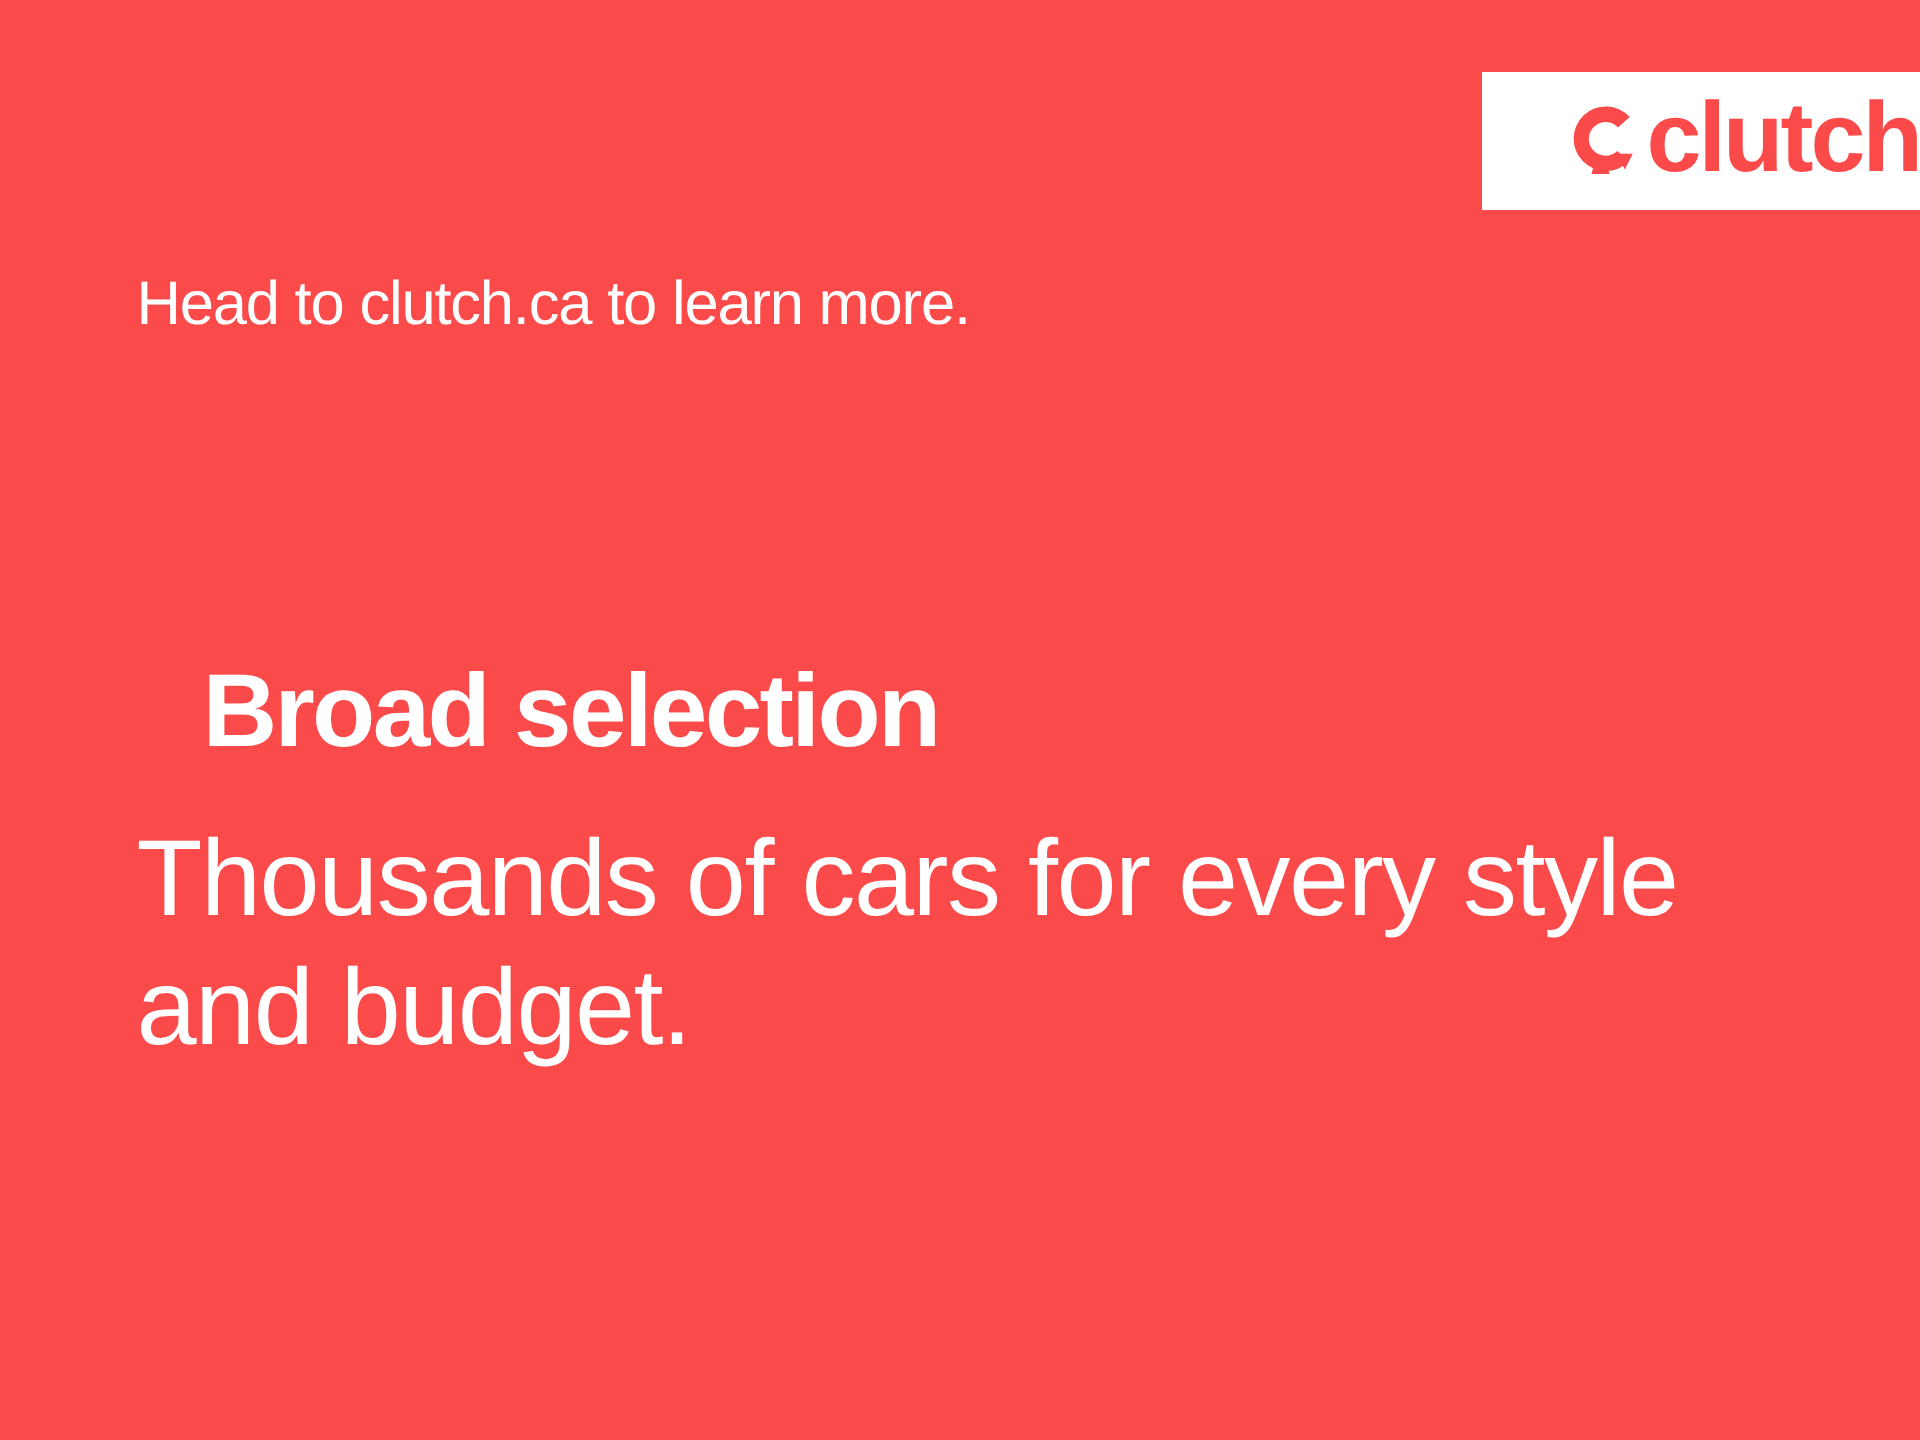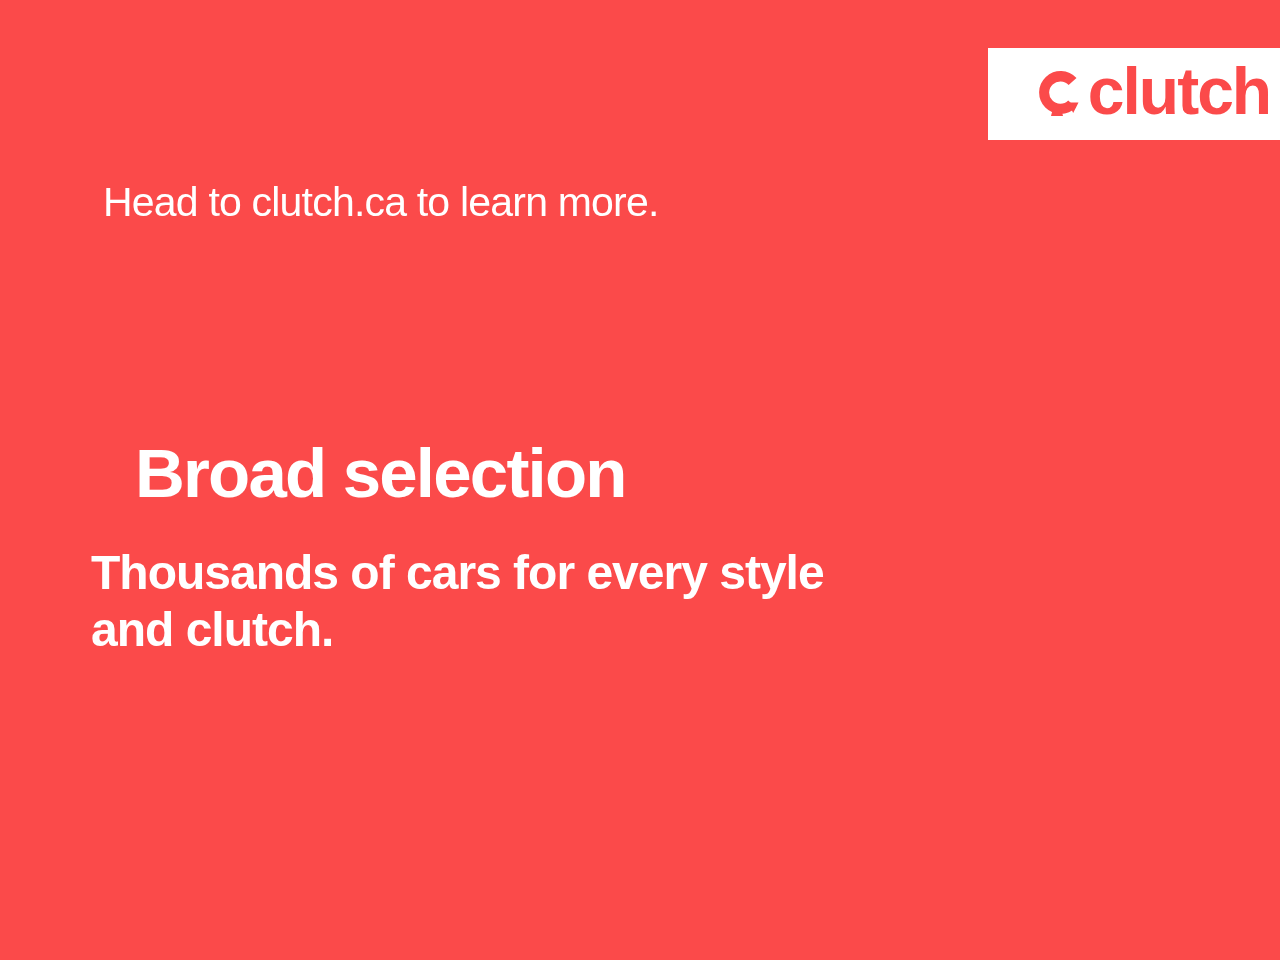--- a/index.html
+++ b/index.html
@@ -26,21 +26,21 @@
   
   .logo-badge {
     position: absolute;
     top: 48px;
     right: 0;
     width: 292px;
     height: 92px;
     background: #ffffff;
     display: flex;
     align-items: center;
-    justify-content: center;
+    justify-content: flex-end;
     padding-left: 34px;
     box-sizing: border-box;
   }
 
   .logo-lockup {
     display: flex;
     align-items: center;
     gap: 0px;
   }
 
@@ -68,21 +68,21 @@
   .content {
     position: absolute;
     left: 91px;
     top: 0;
     width: 1000px;
   }
 
   .eyebrow {
     position: absolute;
     top: 178px;
-    left: 12px;
+    left: 0;
     font-size: 41px;
     font-weight: 400;
     color: #ffffff;
     letter-spacing: -0.8px;
     line-height: 1.2;
     white-space: nowrap;
   }
 
   .headline {
     position: absolute;
@@ -95,22 +95,22 @@
     line-height: 1.08;
     white-space: nowrap;
     margin-left: 44px;
   }
 
   .subhead {
     position: absolute;
     top: 544px;
     left: 0;
     width: 960px;
-    font-size: 48px;
-    font-weight: 700;
+    font-size: 72px;
+    font-weight: 400;
     color: #ffffff;
     letter-spacing: -1.0px;
     line-height: 1.19;
   }
   .subhead .line {
     display: block;
     white-space: nowrap;
   }
 </style>
 </head>
@@ -136,18 +136,18 @@
   </div>
 
   <div class="content">
 
     <div class="eyebrow">Head to clutch.ca to learn more.</div>
 
     <div class="headline">Broad selection</div>
 
     <div class="subhead">
       <span class="line">Thousands of cars for every style</span>
-      <span class="line">and clutch.</span>
+      <span class="line">and budget.</span>
     </div>
 
   </div>
 
 </div>
 
 </body></html>

